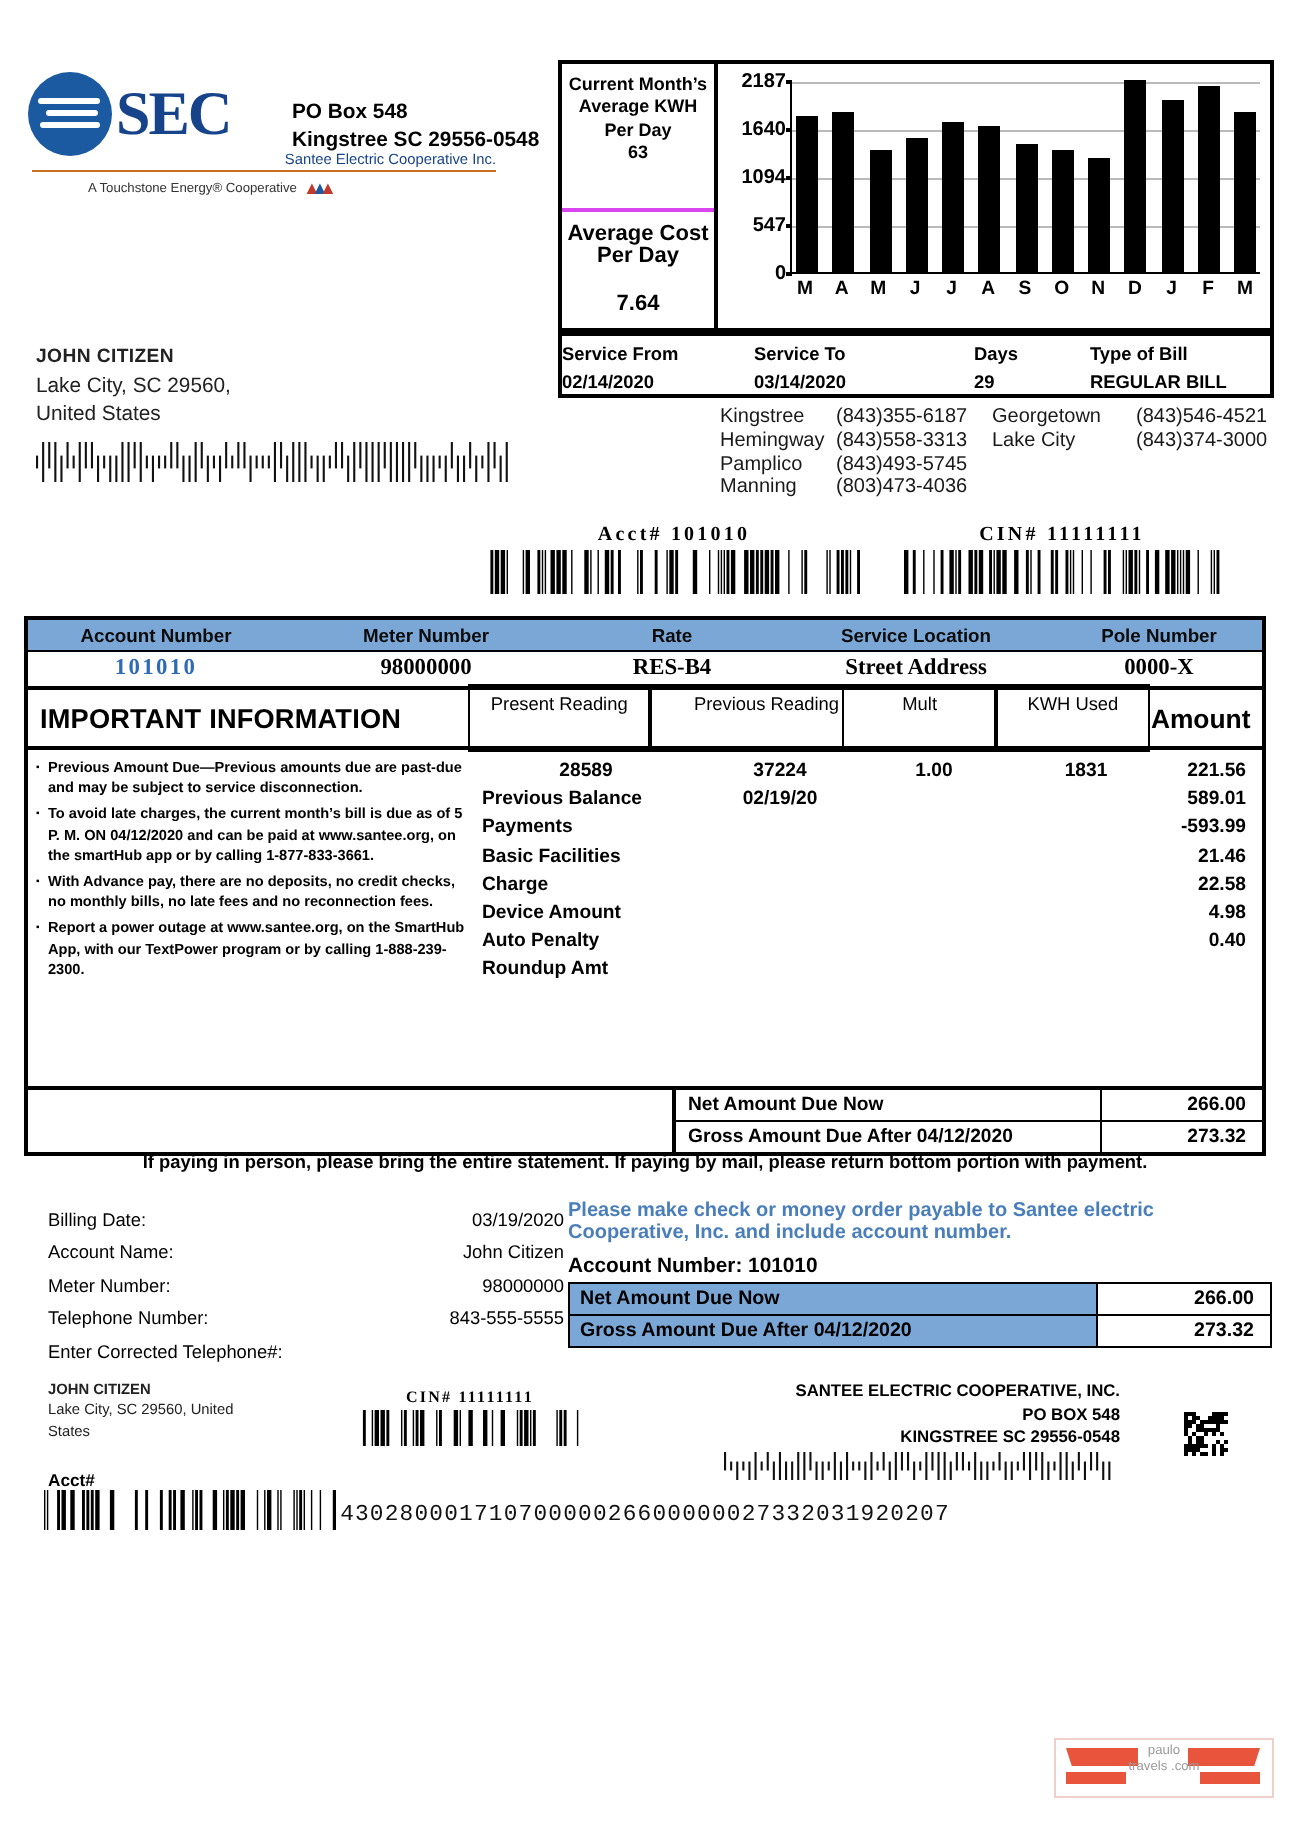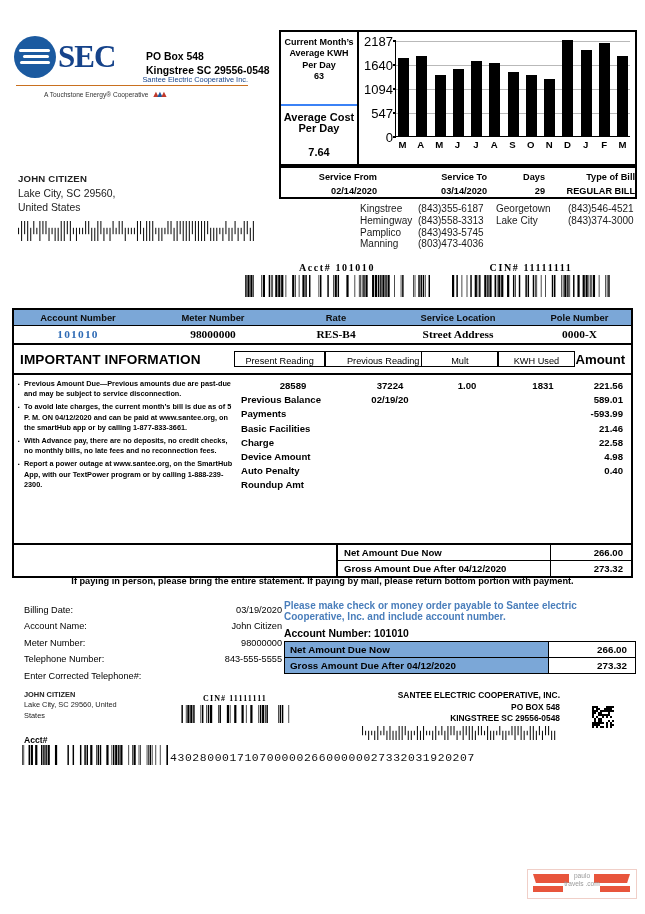--- a/index.html
+++ b/index.html
@@ -34,46 +34,46 @@
   .ts-b{color:#1b5aa0;left:4px;}
   .ts-c{color:#c0392b;left:8px;}
 
   #po-box{left:146px;top:50px;font-size:10.4px;font-weight:bold;line-height:14px;}
 
   
   #top-panel{left:279px;top:30px;width:358px;height:136px;border:2px solid #000;
              box-sizing:border-box;display:flex;}
   .kwh-col{width:78px;border-right:2px solid #000;box-sizing:border-box;
            display:flex;flex-direction:column;}
-  .kwh-top{height:74px;border-bottom:2px solid #3b82f6;box-sizing:border-box;
+  .kwh-top{height:74px;border-bottom:2px solid #d946ef;box-sizing:border-box;
            padding-top:5px;text-align:center;font-size:9px;font-weight:bold;line-height:11.4px;}
   .kwh-bot{flex:1;box-sizing:border-box;padding-top:6px;text-align:center;
            font-size:11px;font-weight:bold;line-height:11.4px;position:relative;}
   .kwh-bot .val{position:absolute;left:0;right:0;bottom:6px;}
   .chart-col{flex:1;position:relative;}
 
   
   #chart{position:absolute;left:36px;top:9px;width:235px;height:96px;}
   .plot{position:absolute;left:0;top:0;right:0;bottom:0;
         border-left:1.4px solid #000;border-bottom:1.4px solid #000;}
   .gl{position:absolute;left:0;right:0;height:1px;background:#b9b9b9;}
   .bars{position:absolute;left:2px;right:2px;bottom:0;top:0;
         display:flex;align-items:flex-end;justify-content:space-between;}
   .bar{width:11px;background:#000;}
-  .ylab{position:absolute;right:100%;margin-right:3px;font-size:13px;font-weight:normal;
+  .ylab{position:absolute;right:100%;margin-right:3px;font-size:10px;font-weight:bold;
         transform:translateY(-50%);white-space:nowrap;}
   .ytick{position:absolute;right:100%;width:3px;height:1.2px;background:#000;}
   .xlabs{position:absolute;left:2px;right:2px;top:100%;margin-top:2px;
          display:flex;justify-content:space-between;}
   .xlabs span{width:11px;text-align:center;font-size:9.6px;font-weight:bold;}
 
   
   #service-bar{left:279px;top:166px;width:358px;height:33px;border:2px solid #000;
                box-sizing:border-box;display:flex;}
-  .svc{flex:1;text-align:right;font-size:9.2px;font-weight:bold;line-height:14px;padding-top:2px;}
+  .svc{flex:1;text-align:left;font-size:9.2px;font-weight:bold;line-height:14px;padding-top:2px;}
   .svc.w1{flex:0 0 96px;}
   .svc.w2{flex:0 0 110px;}
   .svc.w3{flex:0 0 58px;}
 
   
   #phones{left:360px;top:203px;width:280px;font-size:10px;line-height:11.8px;color:#1a1a1a;}
   #phones table{border-collapse:collapse;width:100%;}
   #phones td{padding:0;white-space:nowrap;}
   #phones td.c1{width:58px;}
   #phones td.c2{width:78px;}
@@ -100,21 +100,21 @@
   .c-acct{flex:0 0 128px;}
   .c-mtr{flex:0 0 142px;}
   .c-rate{flex:0 0 104px;}
   .c-loc{flex:0 0 140px;}
   .c-pole{flex:1;}
   .blue-acct{color:#2f6bb5;letter-spacing:1.2px;}
 
   
   .info-head{display:flex;align-items:center;border-bottom:2px solid #000;height:28px;}
   .ii-title{flex:0 0 215px;font-size:13.6px;font-weight:bold;padding-left:6px;letter-spacing:.1px;}
-  .rdbox{border:1.4px solid #000;height:16px;line-height:18px;text-align:center;
+  .rdbox{border:1.4px solid #000;height:34px;line-height:18px;text-align:center;
          font-size:9.2px;box-sizing:border-box;margin-left:-1.4px;}
   .rd1{flex:0 0 92px;}
   .rd2{flex:0 0 98px;padding-left:20px;}
   .rd3{flex:0 0 78px;}
   .rd4{flex:0 0 78px;}
   .amt-h{flex:1;text-align:right;padding-right:8px;font-size:13.2px;font-weight:bold;}
 
   
   .info-body{display:flex;min-height:168px;border-bottom:2px solid #000;}
   .bullets{flex:0 0 215px;padding:4px 6px 0 4px;}

